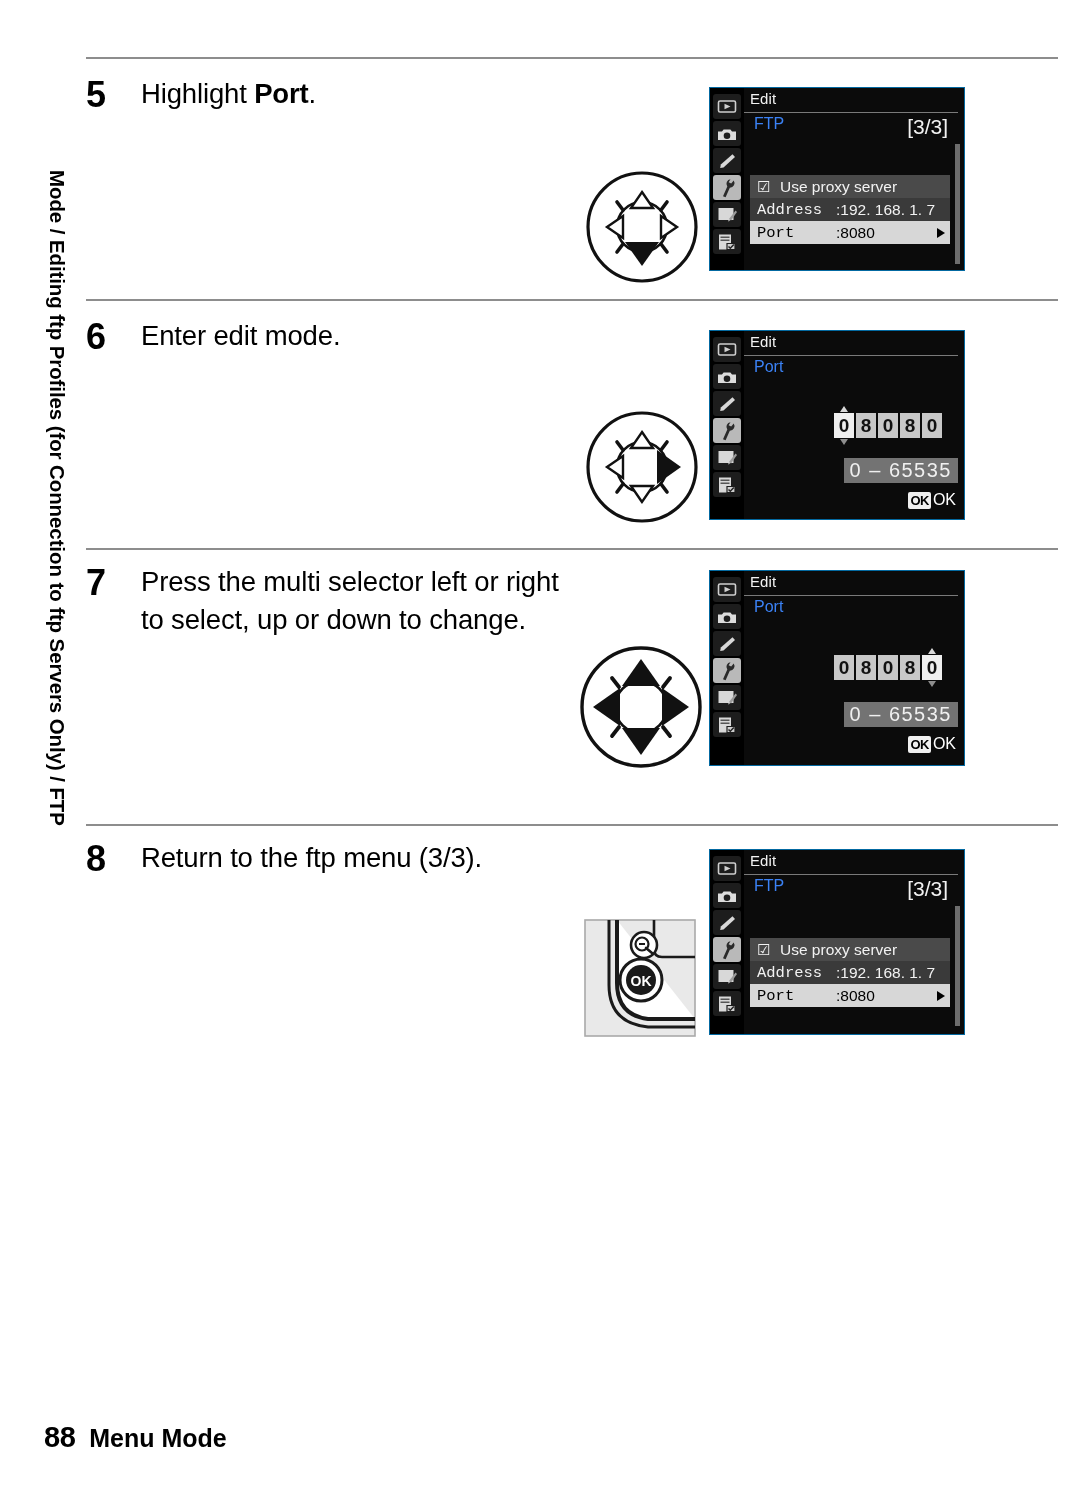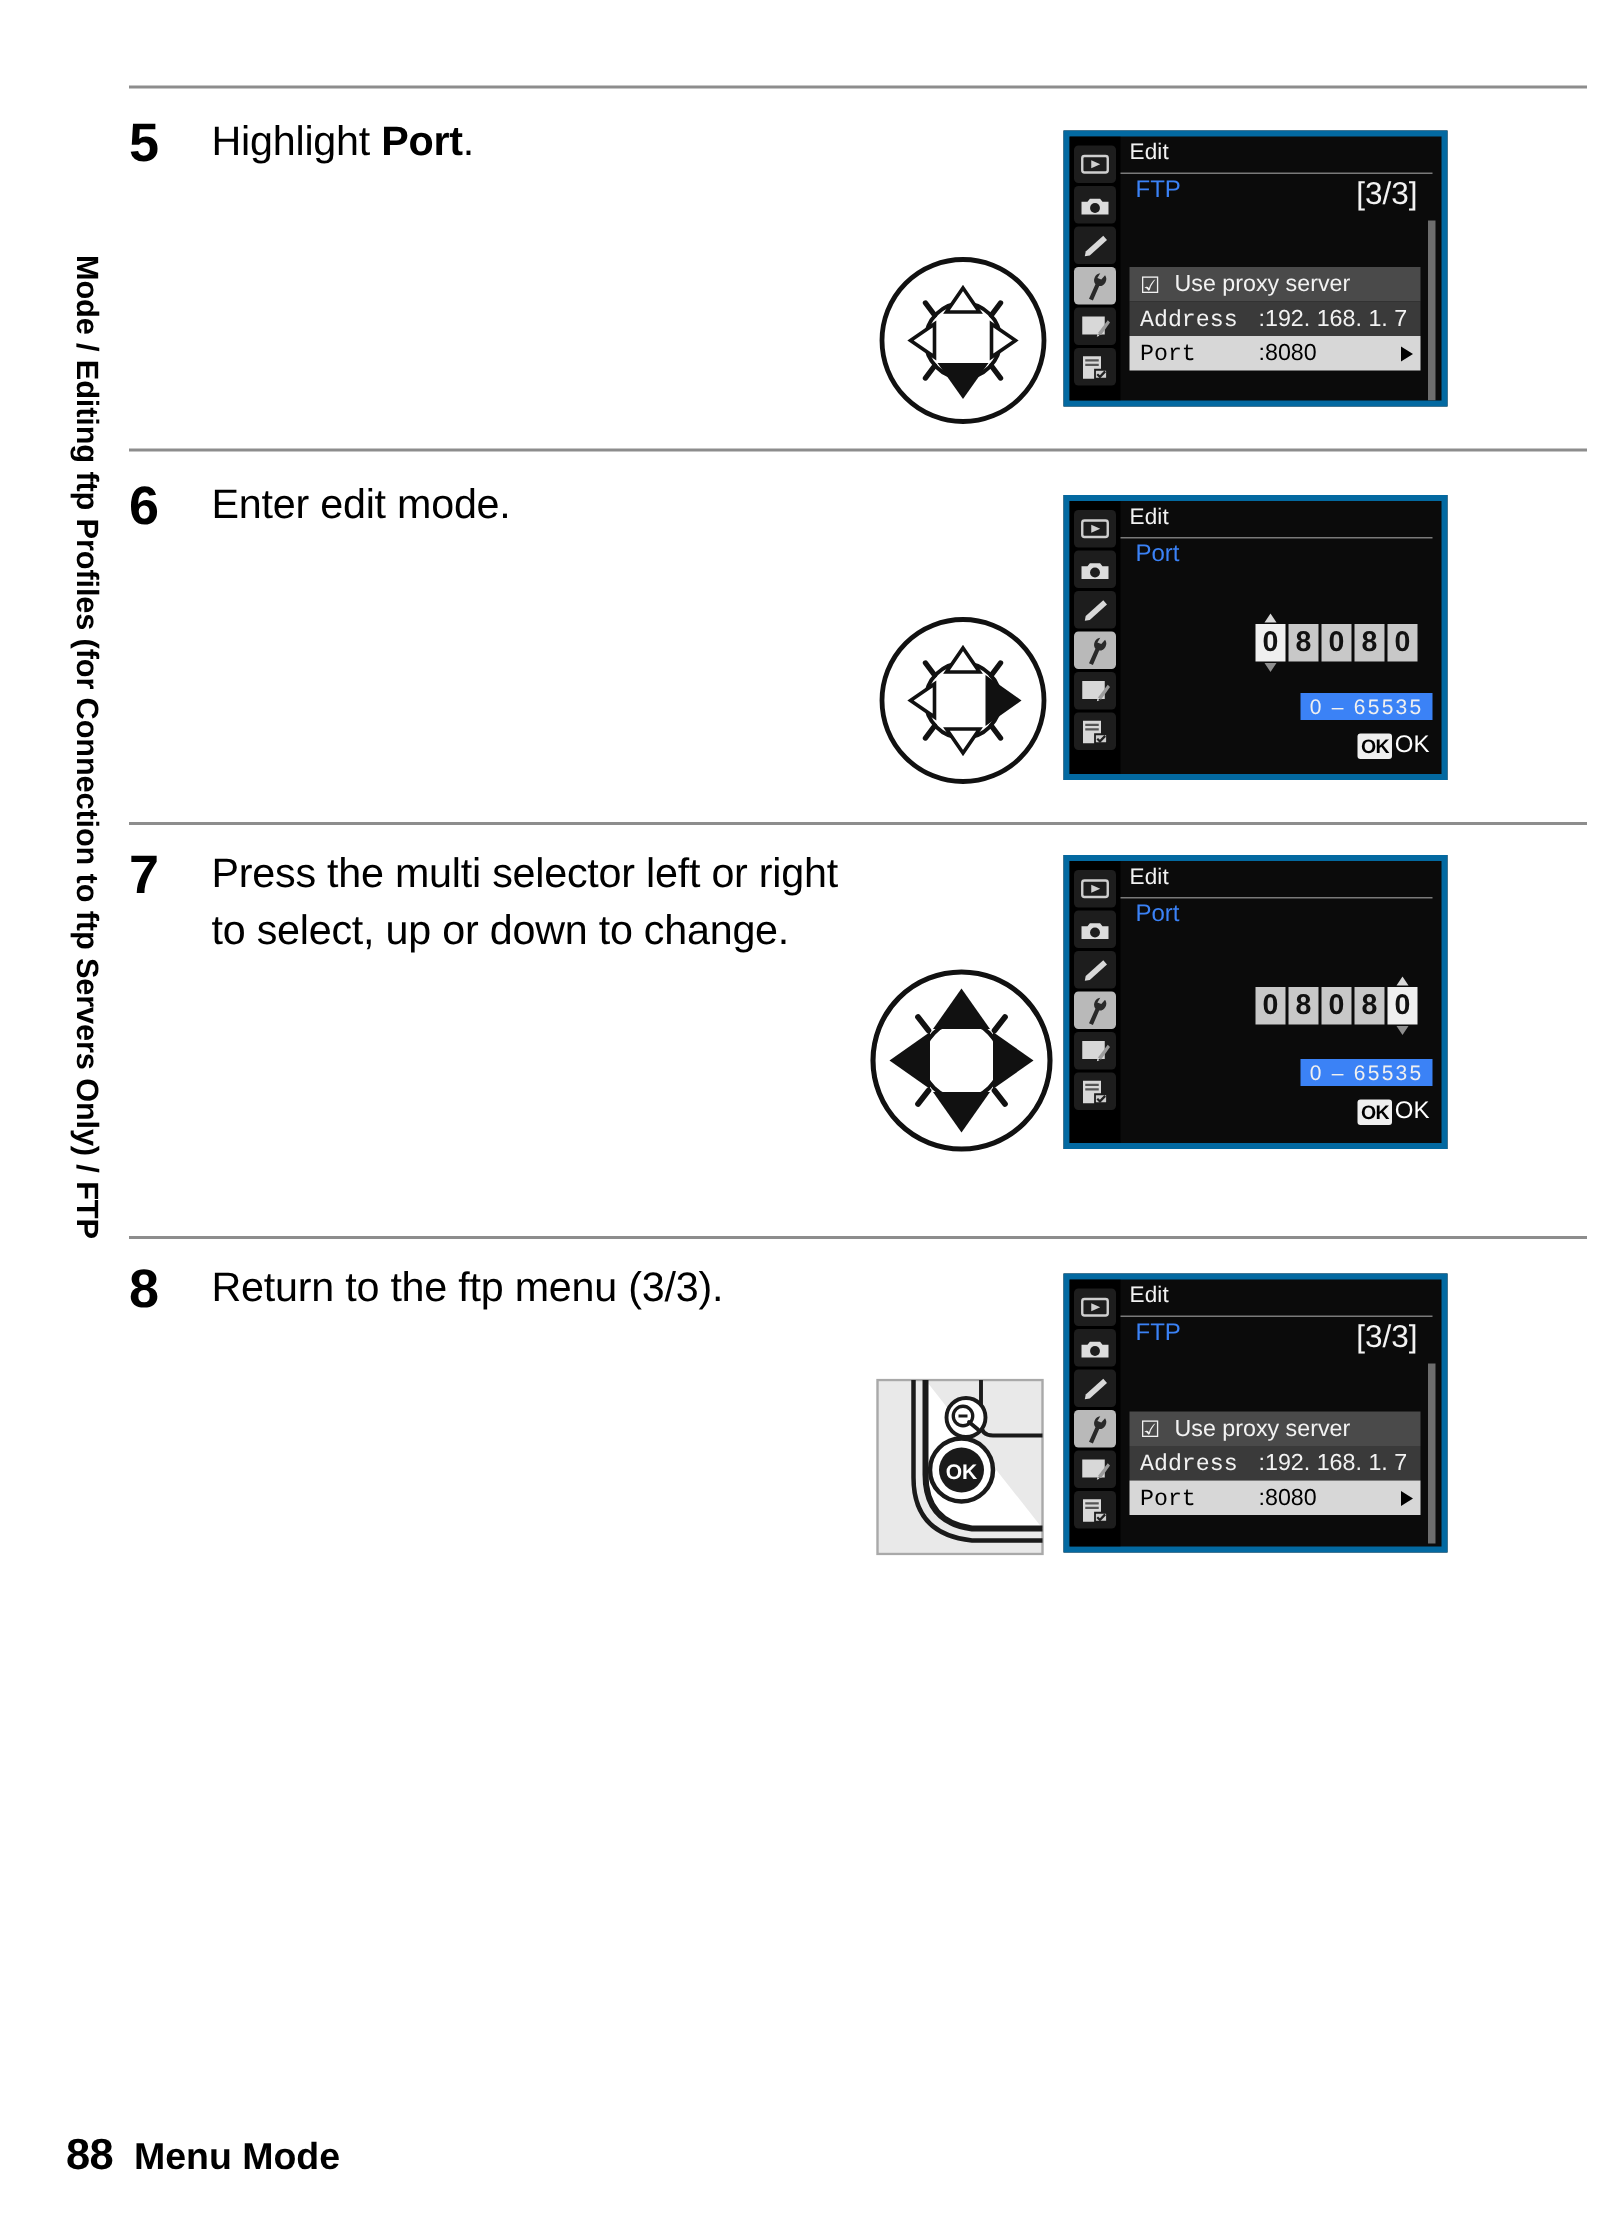--- a/index.html
+++ b/index.html
@@ -58,21 +58,21 @@
     line-height: 38px;
     font-weight: 400;
     letter-spacing: -0.15px;
   }
   .step-text b { font-weight: 700; }
 
   
   .lcd {
     position: absolute;
     background: #0b0b0b;
-    border: 4px solid #0369a1;
+    border: 1px solid #0369a1;
     overflow: hidden;
     font-family: "Liberation Sans", sans-serif;
   }
   .lcd-iconbar {
     position: absolute;
     left: 0; top: 0; bottom: 0;
     width: 34px;
     background: #000;
     display: flex;
     flex-direction: column;
@@ -180,23 +180,23 @@
   .digit.active::before {
     top: -7px;
     border-bottom: 6px solid #d8d8d8;
   }
   .digit.active::after {
     bottom: -7px;
     border-top: 6px solid #8e8e8e;
   }
   .range {
     position: absolute;
-    background: #3b82f6;
+    background: #737373;
     color: #f0f0f0;
-    font-size: 14px;
+    font-size: 20px;
     padding: 1px 6px;
     letter-spacing: 1.5px;
   }
   .okline {
     position: absolute;
     display: flex; align-items: center; gap: 2px;
     font-size: 16px; color: #fff;
   }
   .okbtn {
     background: #efefef; color: #000;

